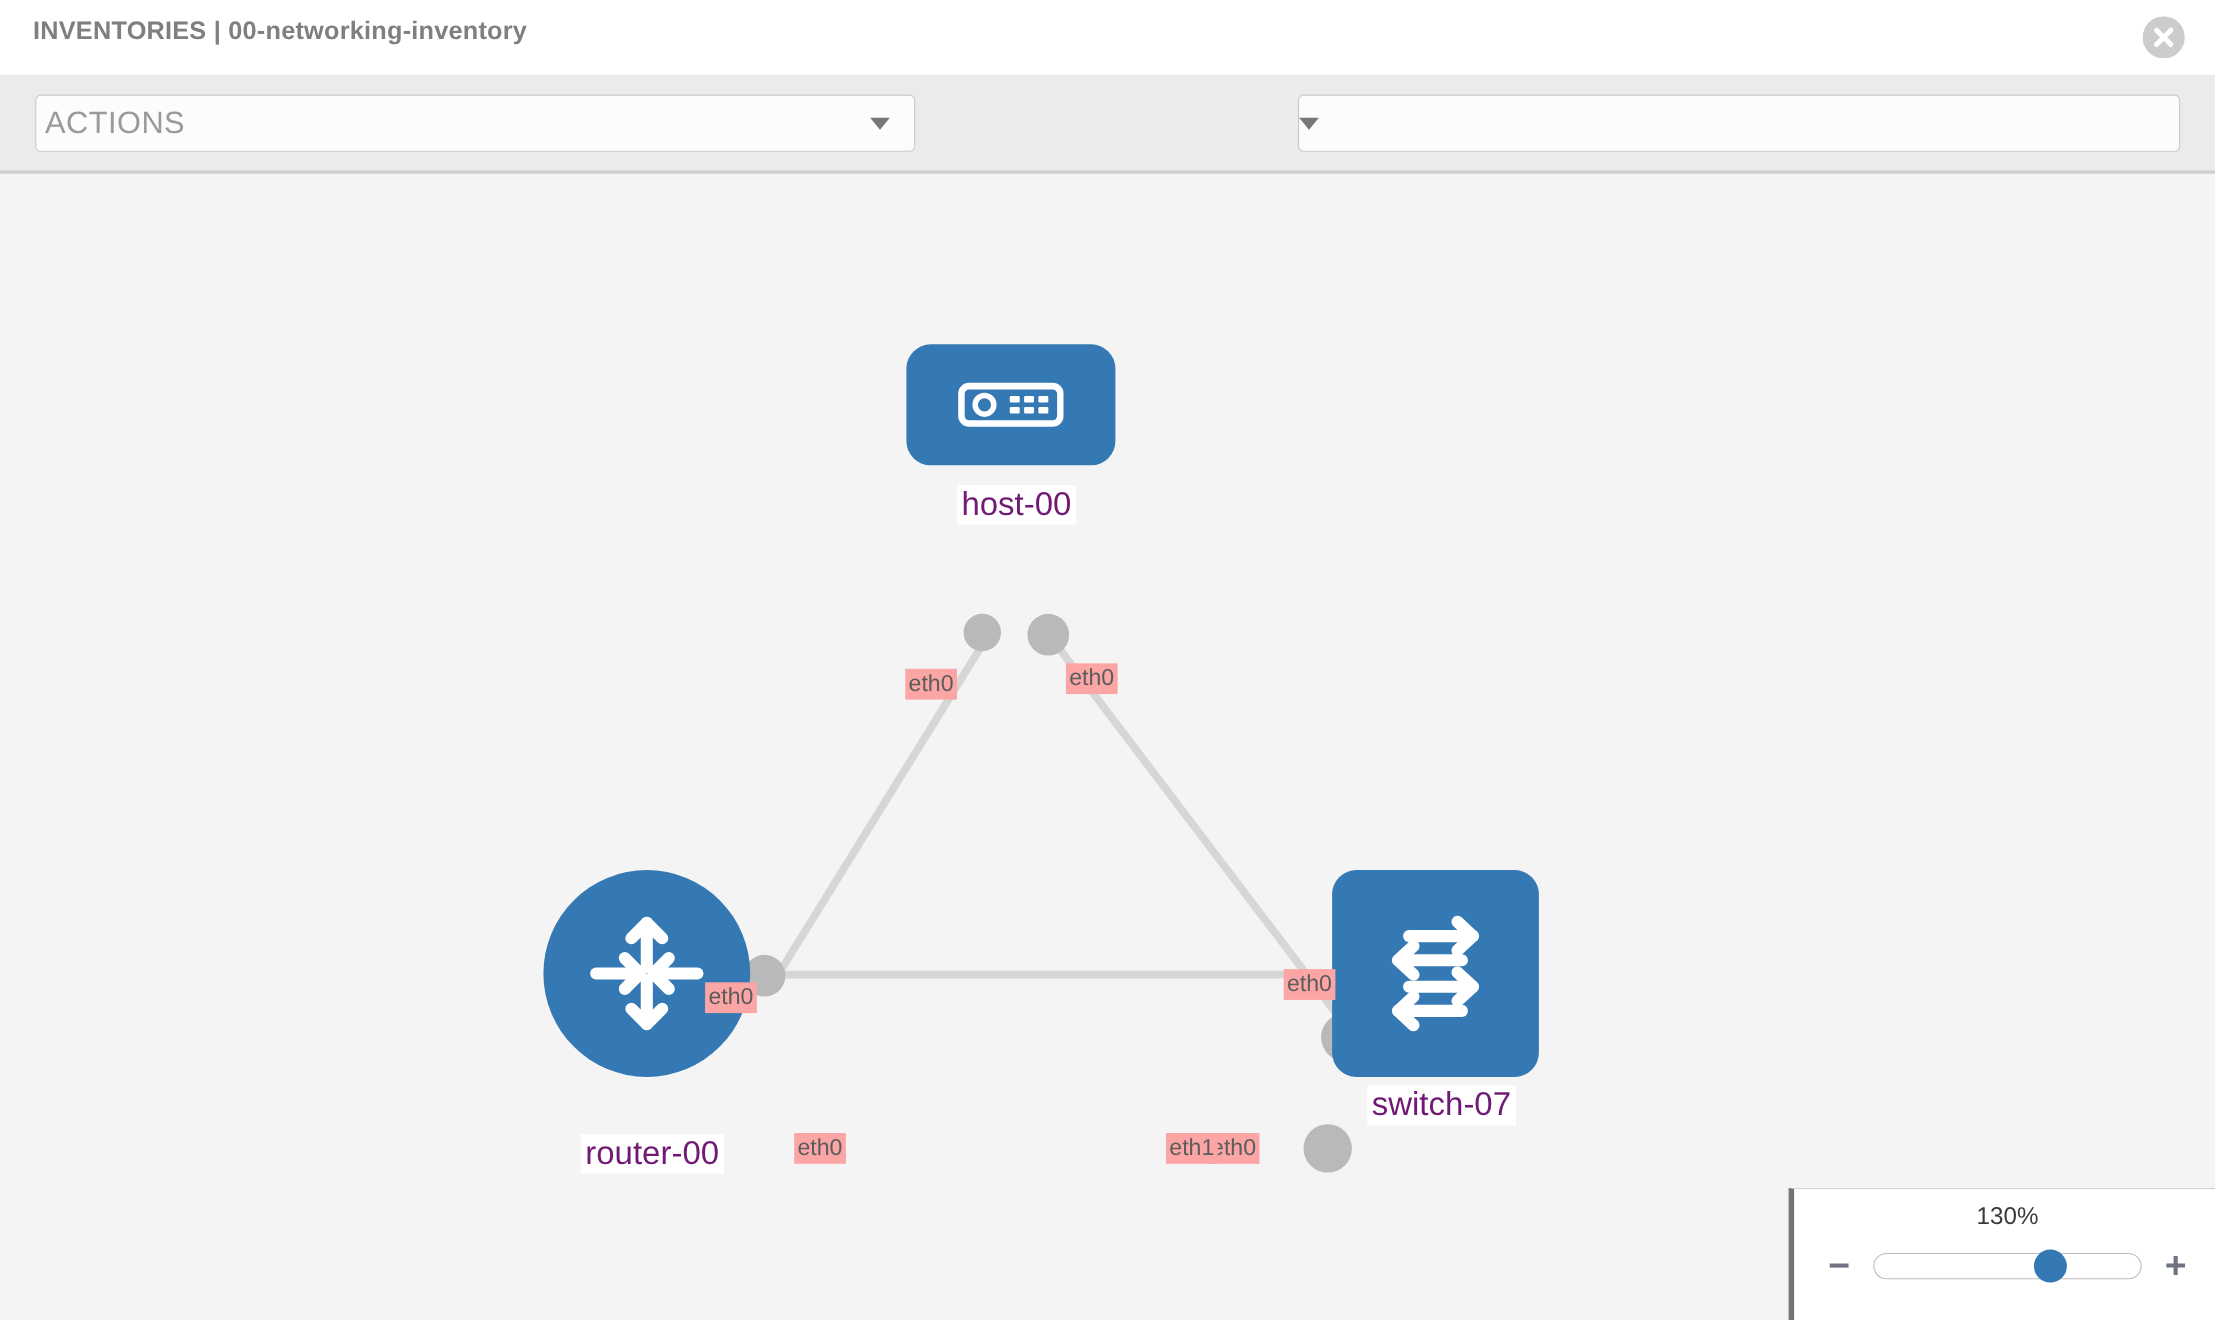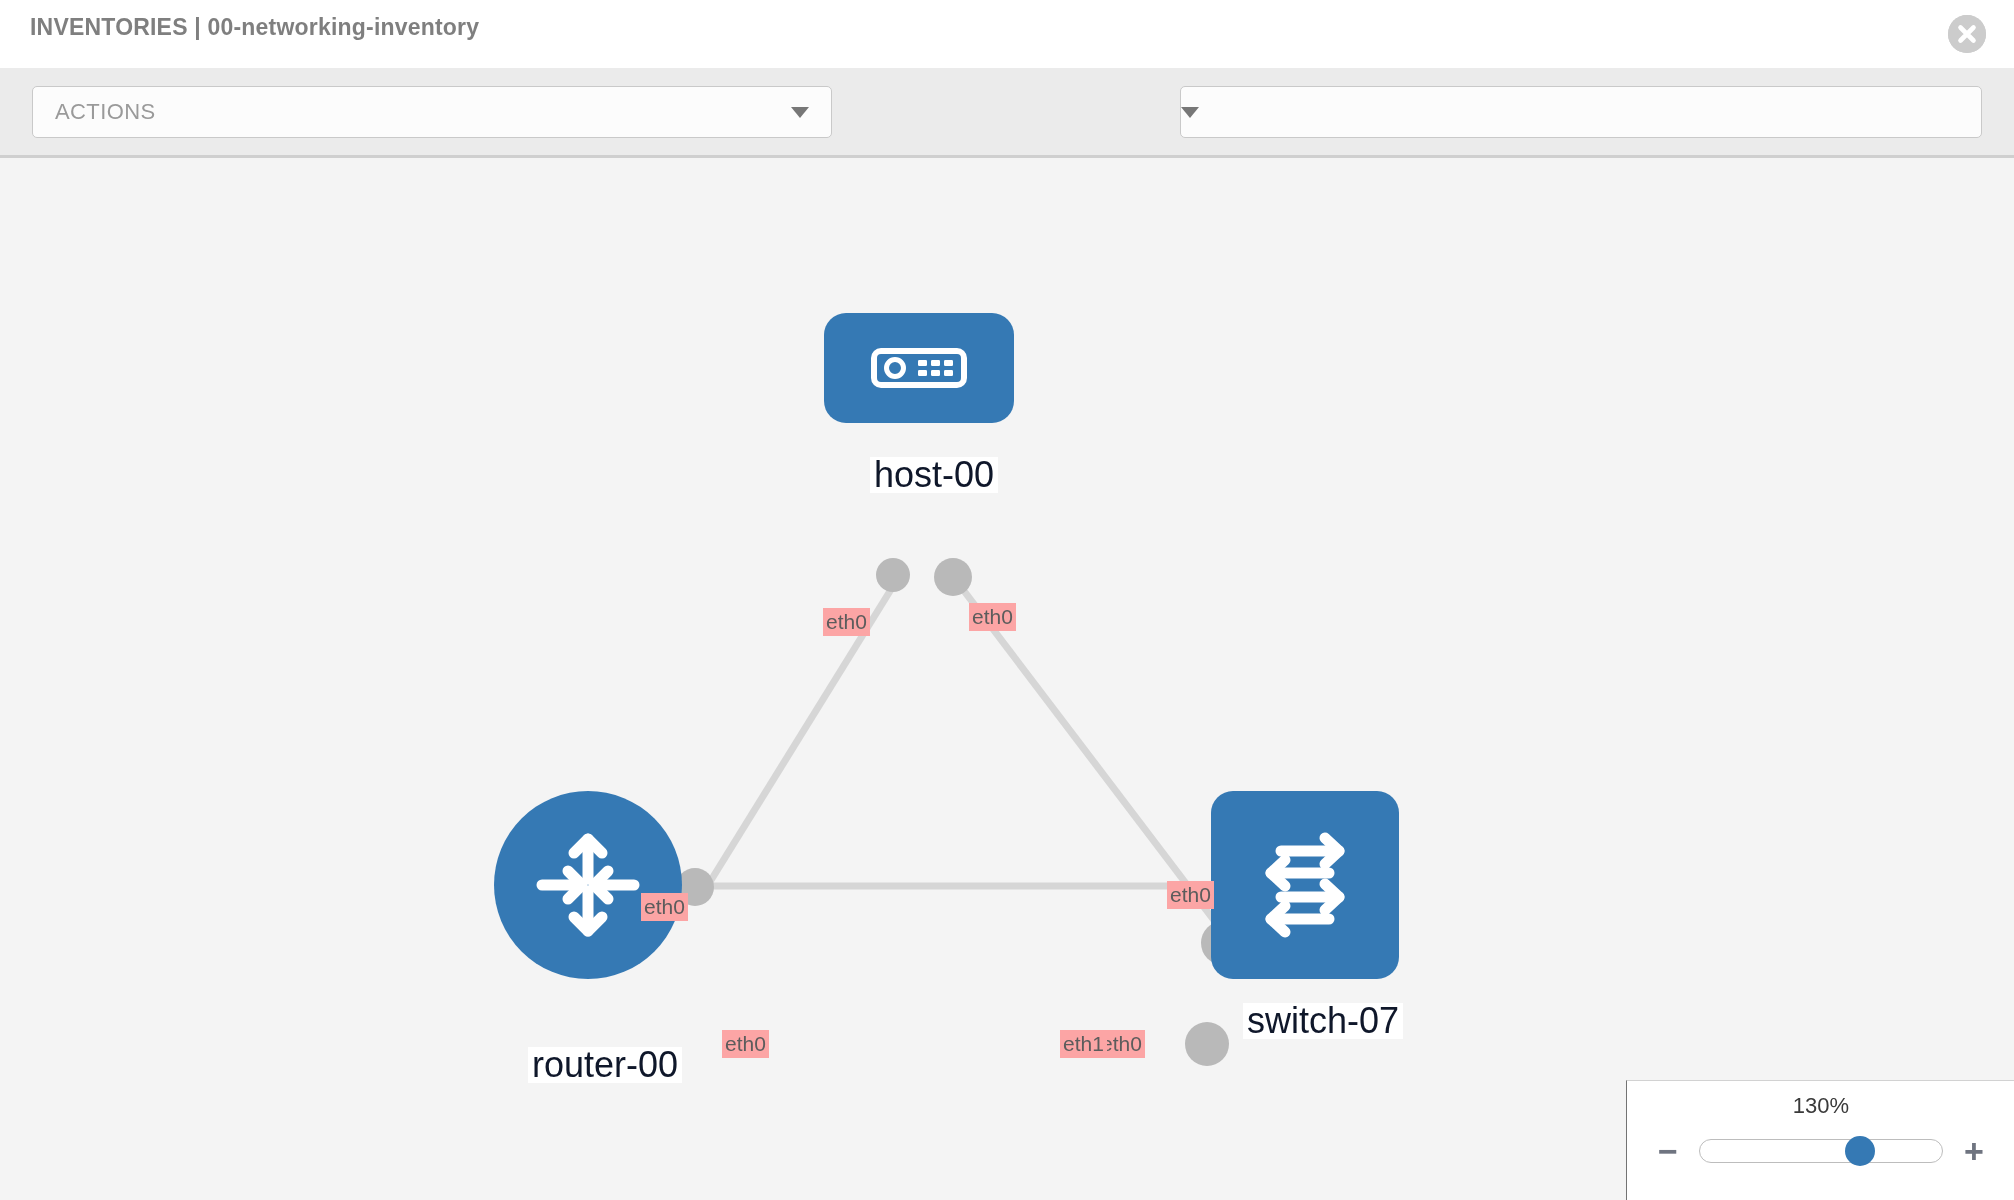--- a/index.html
+++ b/index.html
@@ -37,21 +37,21 @@
   }
   .select-box {
     position: absolute; height: 52px;
     background: #fcfcfc;
     border: 1px solid #c9c9c9;
     border-radius: 5px;
     display: flex; align-items: center;
     cursor: pointer;
   }
   .select-box .sel-label {
-    font-size: 22px; color: #9a9a9a; padding-left: 22px; flex: 1;
+    font-size: 28px; color: #9a9a9a; padding-left: 8px; flex: 1;
     letter-spacing: 0.4px;
   }
   .caret {
     width: 0; height: 0;
     border-left: 9px solid transparent;
     border-right: 9px solid transparent;
     border-top: 11px solid #777777;
     margin-right: 22px;
   }
   #actions-select { left: 32px; top: 88px - 25px; }
@@ -75,26 +75,25 @@
     background: #fca5a5;
     color: #5c5c5c;
     font-size: 21px;
     line-height: 26px;
     padding: 1px 3px;
     white-space: nowrap;
   }
   .node-label {
     position: absolute;
     background: #ffffff;
-    color: #0f172a;
-    font-size: 36px;
+    color: #701a75;
+    font-size: 30px;
     line-height: 36px;
     padding: 0 4px;
     white-space: nowrap;
-    margin-top: 16px;
   }
   .node {
     position: absolute;
     background: #3579b4;
     display: flex; align-items: center; justify-content: center;
     cursor: pointer;
   }
   .node.rounded { border-radius: 22px; }
   .node.circle  { border-radius: 50%; }
   .nub {
@@ -103,21 +102,21 @@
     border-radius: 50%;
     cursor: pointer;
   }
 
   
   .zoom-panel {
     position: absolute; right: 0; bottom: 0;
     width: 388px; height: 120px;
     background: #ffffff;
     border-top: 1px solid #d2d2d2;
-    border-left: 1px solid #737373;
+    border-left: 5px solid #737373;
   }
   .zoom-value {
     position: absolute; top: 12px; left: 0; width: 388px;
     text-align: center; font-size: 22px; color: #3a3a3a;
   }
   .zoom-row {
     position: absolute; top: 48px; left: 0; width: 388px; height: 44px;
     display: flex; align-items: center; justify-content: center;
   }
   .zoom-minus, .zoom-plus {

